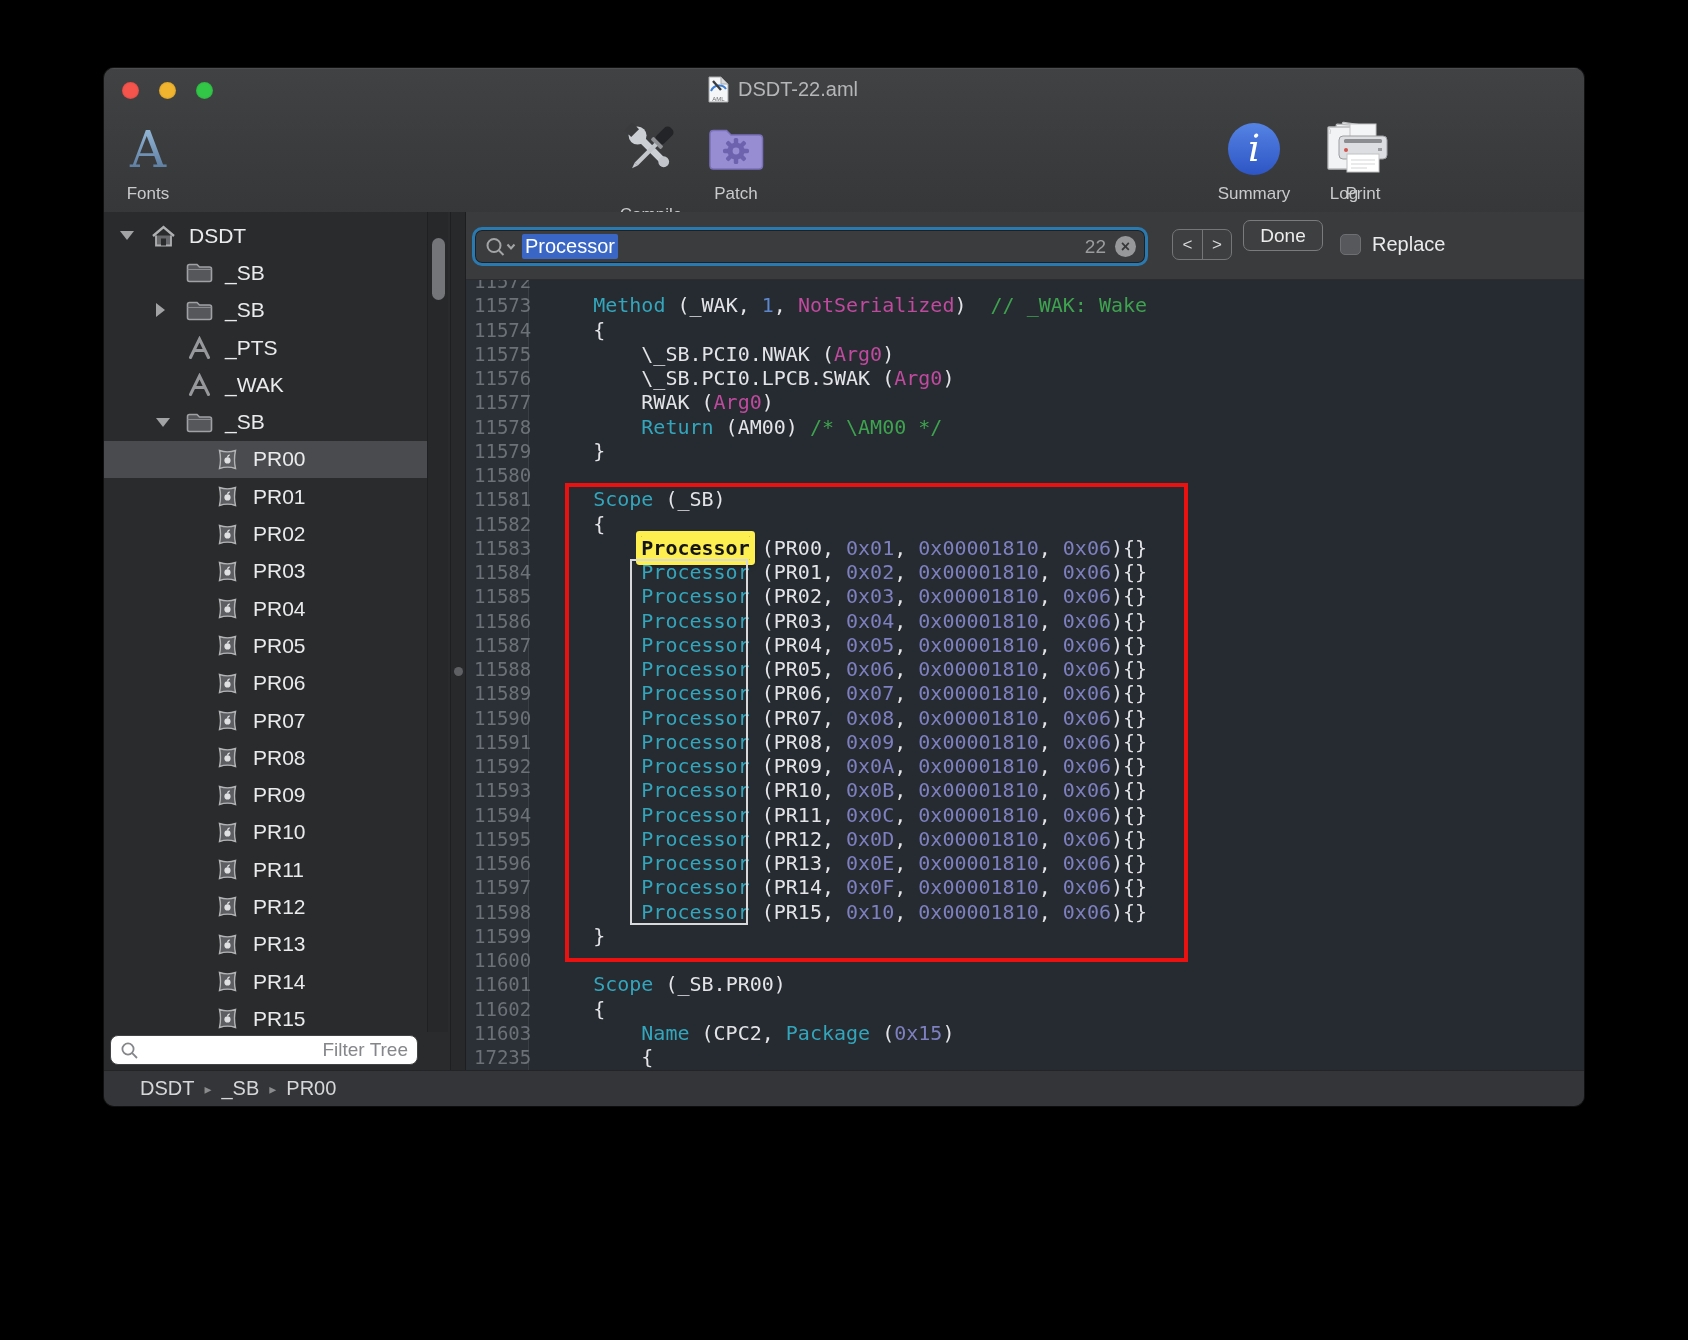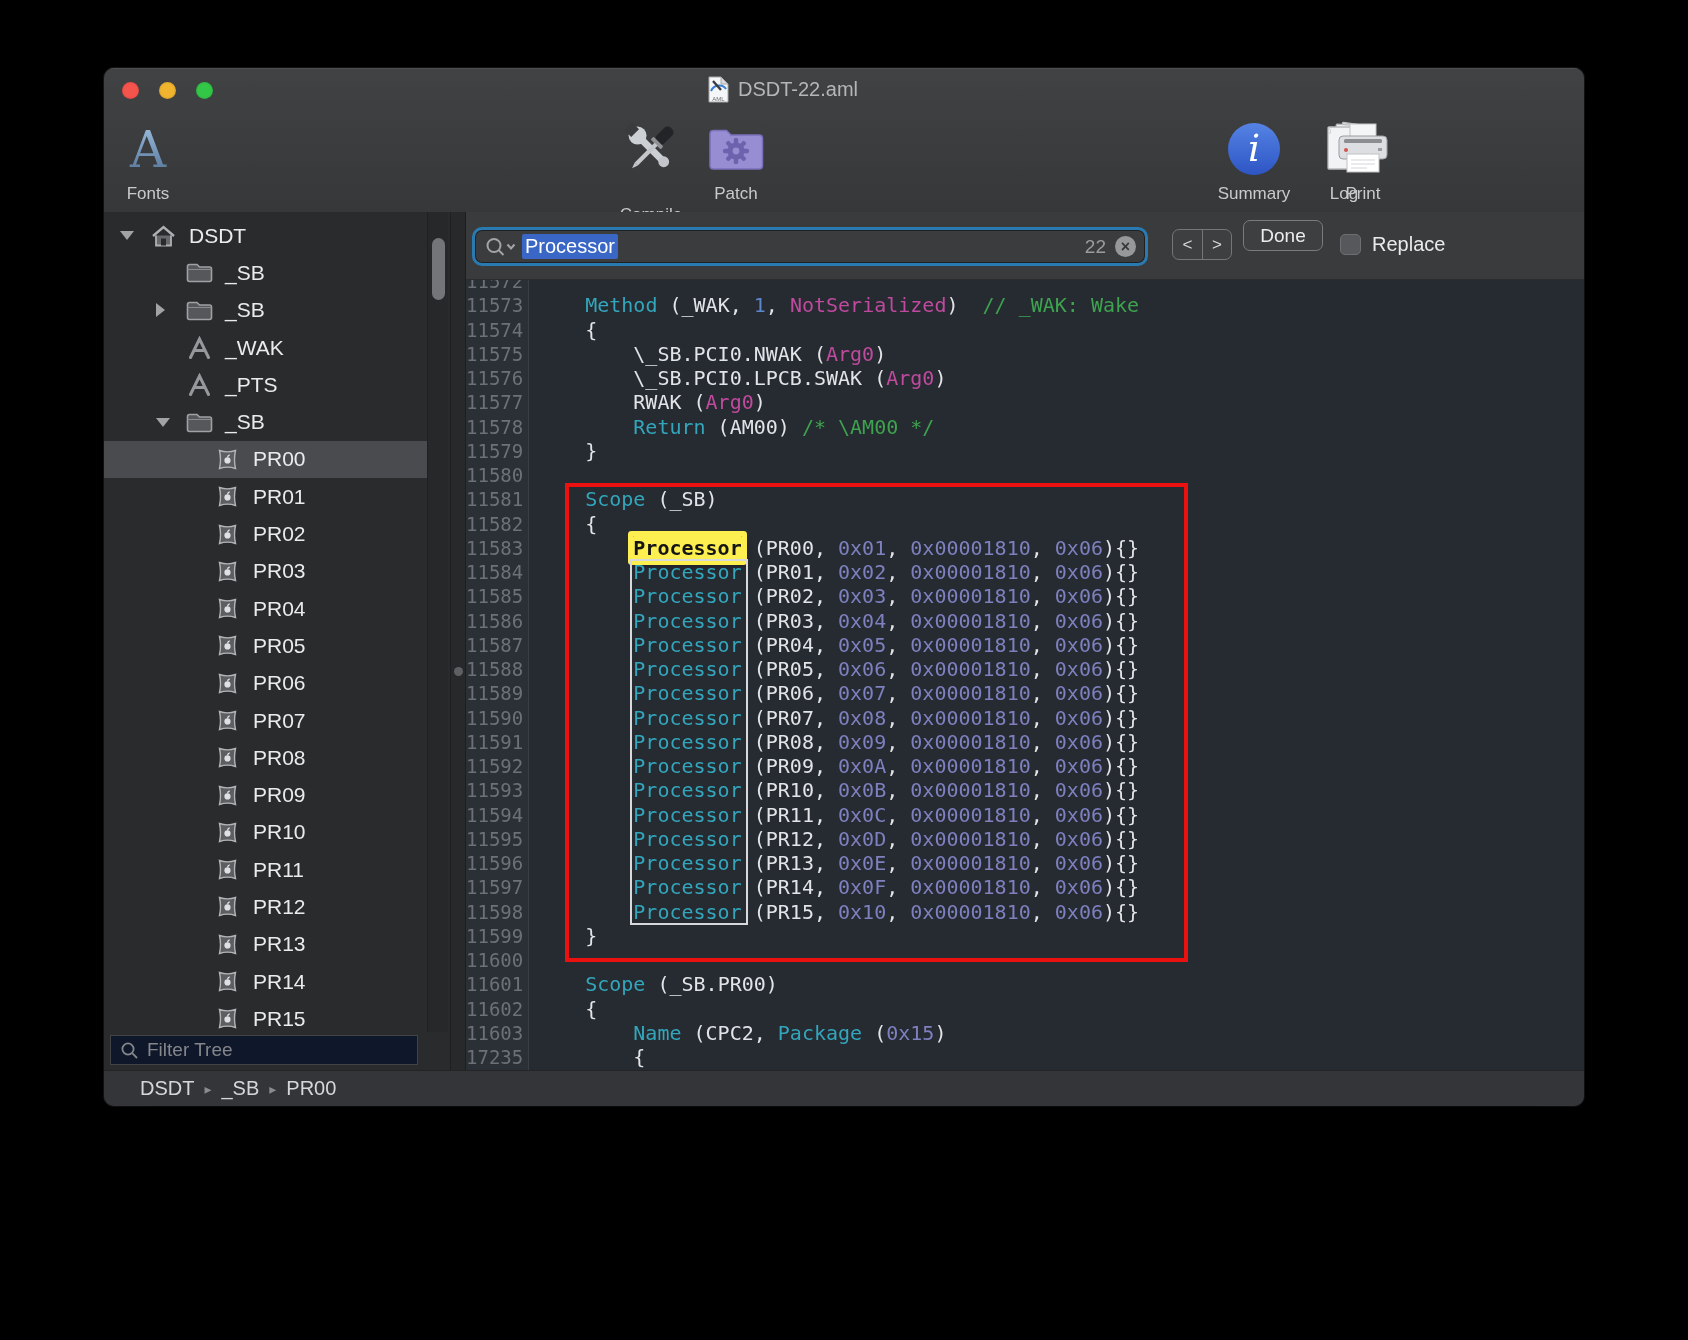--- a/index.html
+++ b/index.html
@@ -38,22 +38,22 @@
     border-bottom:7px solid transparent; border-left:9px solid #a2a3a5; }
   .ticon { width:30px; display:inline-flex; align-items:center; justify-content:center; }
   .tlabel { margin-left:11px; font-size:21px; color:#eaebec; }
 
   .tree-scrollbar { position:absolute; right:2px; top:0; width:21px; height:820px;
     background:#27282a; border-left:1px solid #1f2021; }
   .tree-thumb { position:absolute; left:4px; top:26px; width:13px; height:62px;
     border-radius:7px; background:#747578; }
 
   .filter { position:absolute; left:6px; top:823px; width:308px; height:30px;
-    background:#0f172a; border:1px solid #414345; border-radius:0;
-    display:flex; align-items:center; padding:0 9px; }
+    background:#ffffff; border:1px solid #414345; border-radius:8px;
+    display:flex; align-items:center; padding:0 9px;justify-content:space-between; }
   .filter-ph { font-size:19px; color:#85868a; margin-left:8px; }
 
   .divider { position:absolute; left:346px; top:0; width:16px; height:100%;
     background:#28292b; border-left:1px solid #1e1f20; border-right:1px solid #1d1e20; }
   .div-dot { position:absolute; left:3px; top:455px; width:9px; height:9px;
     border-radius:50%; background:#5f6063; }
 
   .content { position:absolute; left:362px; top:0; right:0; height:100%; overflow:hidden; }
 
   
@@ -79,21 +79,21 @@
     display:flex; align-items:center; justify-content:center; font-size:19px; color:#ececec; }
   .repl-check { position:absolute; left:874px; top:22px; width:21px; height:21px;
     background:#57585b; border:1px solid #6e6f72; border-radius:5px; }
   .repl-label { position:absolute; left:906px; top:17px; height:31px; line-height:31px;
     font-size:20px; color:#e9eaeb; }
 
   
   .editor { position:absolute; left:0; top:68px; right:0; bottom:0; background:#262a31; overflow:hidden; }
   .gutter-strip { position:absolute; left:0; top:0; bottom:0; width:63px;
     background:#2b2f36; border-right:1px solid #3a3f46; }
-  .lines { position:absolute; left:0; top:-11px; right:0;
+  .lines { position:absolute; left:8px; top:-11px; right:0;
     font-family:"DejaVu Sans Mono", monospace; font-size:20px; line-height:24.25px; }
   .line { display:flex; height:24.25px; white-space:pre; }
   .ln { width:63px; padding-right:6px; text-align:right; color:#6c7178; font-size:19px; flex:none; }
   .code { padding-left:8px; color:#e2e4e7; }
   .tk-kw   { color:var(--c-keyword,#33a6bc); }
   .tk-arg  { color:var(--c-argument,#bf4a9e); }
   .tk-com  { color:var(--c-comment,#3ea34f); }
   .tk-num  { color:var(--c-number,#5d87cc); }
   .tk-hex  { color:var(--c-hex,#7e80bf); }
   .tk-match{ color:var(--c-keyword,#33a6bc); }
@@ -274,33 +274,33 @@
           <div class="trow lvl1">
             <span class="disc "></span>
             <span class="ticon">
               <svg width="27" height="24" viewBox="0 0 27 24">
                 <g stroke="#97989b" stroke-width="3" stroke-linecap="round" fill="none">
                   <path d="M4.5 21.5 L13.5 3 L22.5 21.5"></path>
                   <path d="M8.5 14.5 h10"></path>
                 </g>
               </svg>
             </span>
-            <span class="tlabel">_WAK</span>
+            <span class="tlabel">_PTS</span>
           </div>
           <div class="trow lvl1">
             <span class="disc "></span>
             <span class="ticon">
               <svg width="27" height="24" viewBox="0 0 27 24">
                 <g stroke="#97989b" stroke-width="3" stroke-linecap="round" fill="none">
                   <path d="M4.5 21.5 L13.5 3 L22.5 21.5"></path>
                   <path d="M8.5 14.5 h10"></path>
                 </g>
               </svg>
             </span>
-            <span class="tlabel">_PTS</span>
+            <span class="tlabel">_WAK</span>
           </div>
           <div class="trow lvl1">
             <span class="disc disc-open">
               <i></i>
             </span>
             <span class="ticon">
               <svg width="27" height="21" viewBox="0 0 27 21">
                 <path d="M1.5 4.5 q0-2 2-2 h7.5 l2.5 2.5 h10 q2 0 2 2 v10.5 q0 2-2 2 h-20 q-2 0-2-2 Z" fill="#55575a" stroke="#a0a1a4" stroke-width="1.6"></path>
                 <path d="M1.5 7.5 h24" stroke="#8a8b8e" stroke-width="1"></path>
               </svg>

